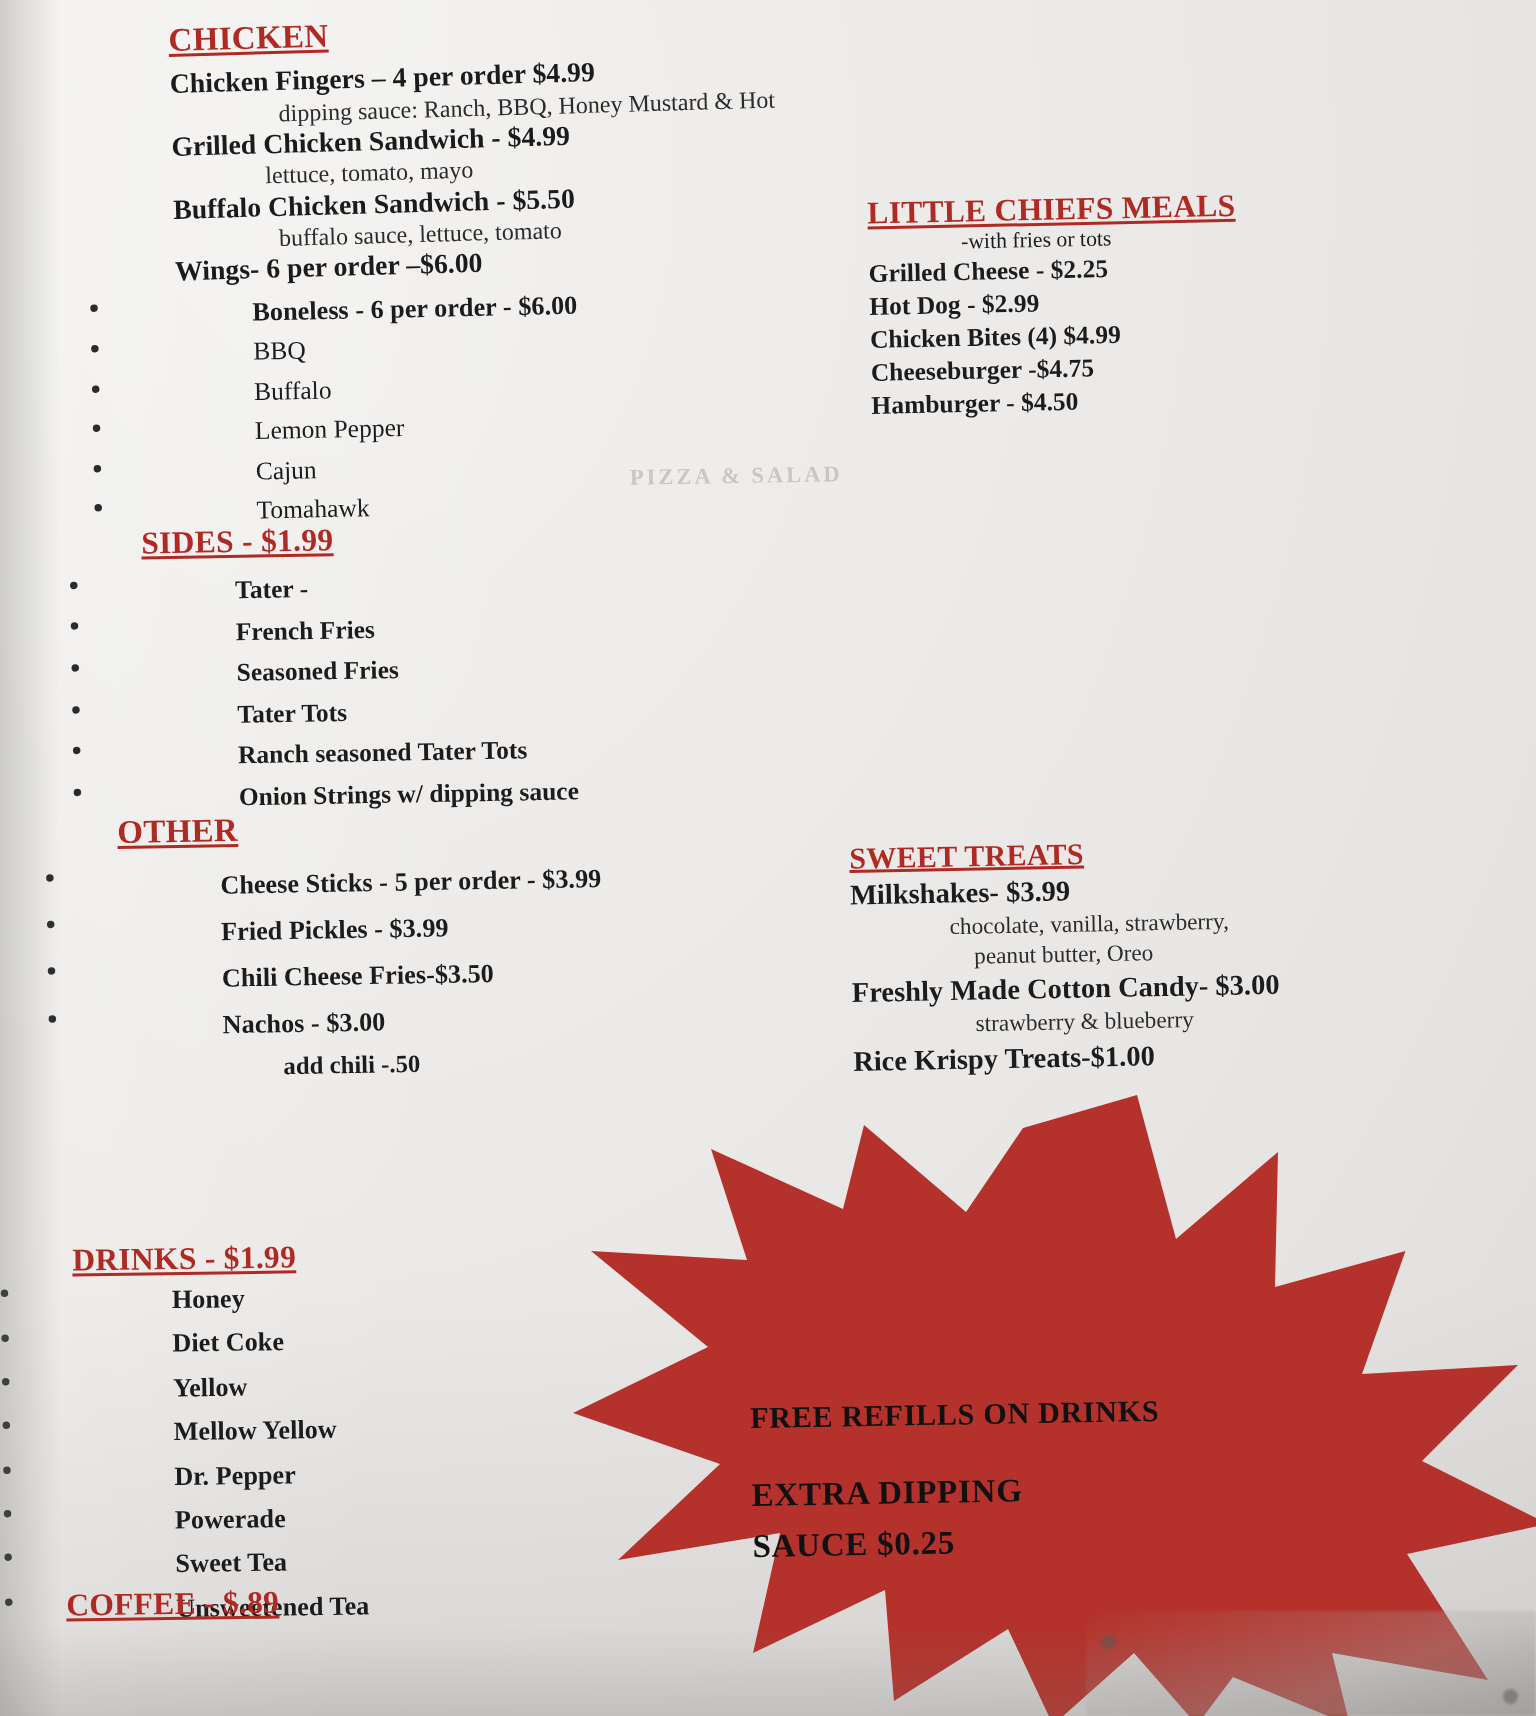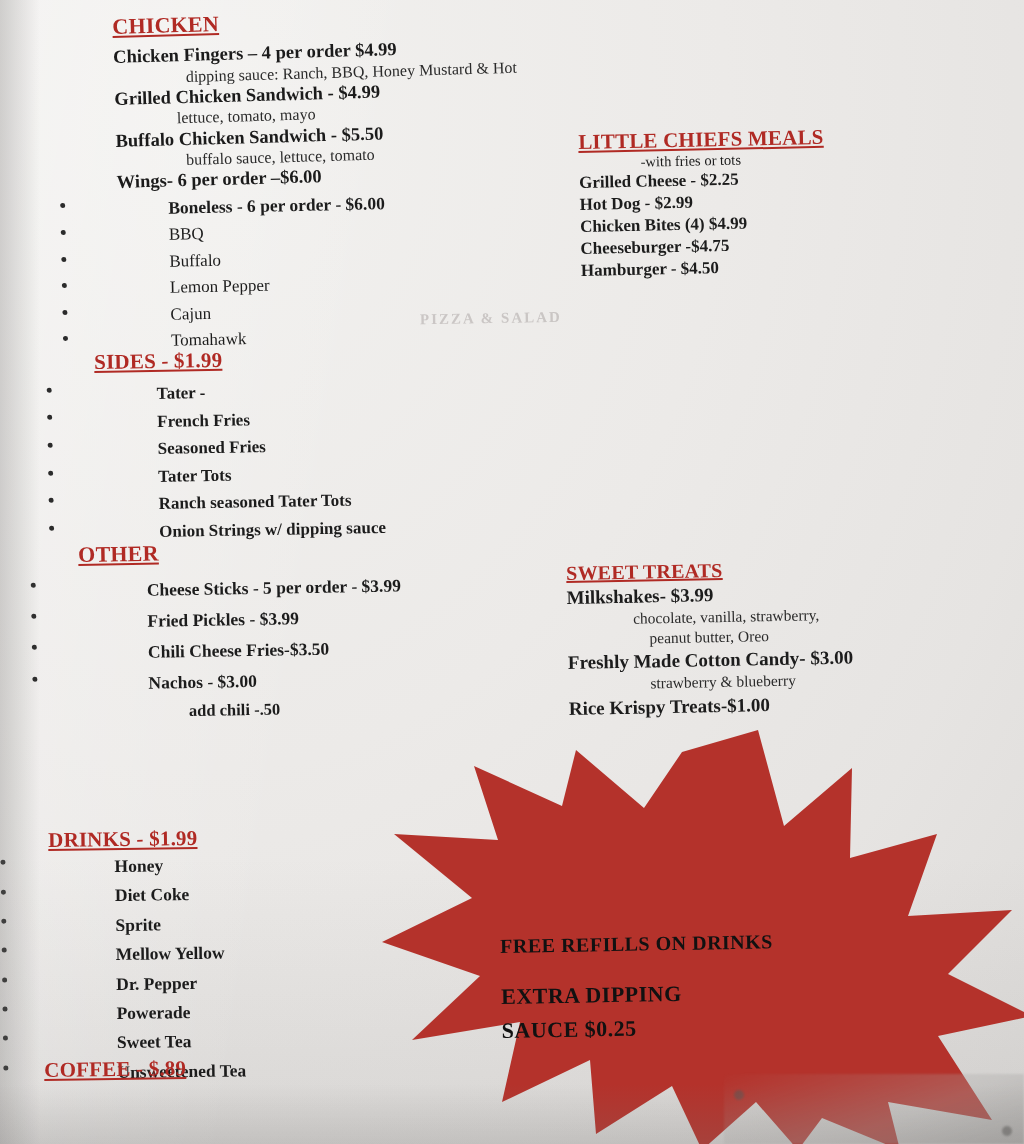--- a/index.html
+++ b/index.html
@@ -238,21 +238,21 @@
     <span class="sub narrow">peanut butter, Oreo</span>
     <span class="l">Freshly Made Cotton Candy- $3.00</span>
     <span class="sub narrow">strawberry &amp; blueberry</span>
     <span class="l">Rice Krispy Treats-$1.00</span>
   </div>
 
   <div class="blk" id="drinks">
     <div class="heading">DRINKS - $1.99</div>
     <div class="bullet-row"><span class="dot"></span><span>Honey</span></div>
     <div class="bullet-row"><span class="dot"></span><span>Diet Coke</span></div>
-    <div class="bullet-row"><span class="dot"></span><span>Sprite</span></div>
+    <div class="bullet-row"><span class="dot"></span><span>Yellow</span></div>
     <div class="bullet-row"><span class="dot"></span><span>Mellow Yellow</span></div>
     <div class="bullet-row"><span class="dot"></span><span>Dr. Pepper</span></div>
     <div class="bullet-row"><span class="dot"></span><span>Powerade</span></div>
     <div class="bullet-row"><span class="dot"></span><span>Sweet Tea</span></div>
     <div class="bullet-row"><span class="dot"></span><span>Unsweetened Tea</span></div>
   </div>
 
   <div class="blk" id="coffee">
     <div class="heading">COFFEE - $.89</div>
   </div>

